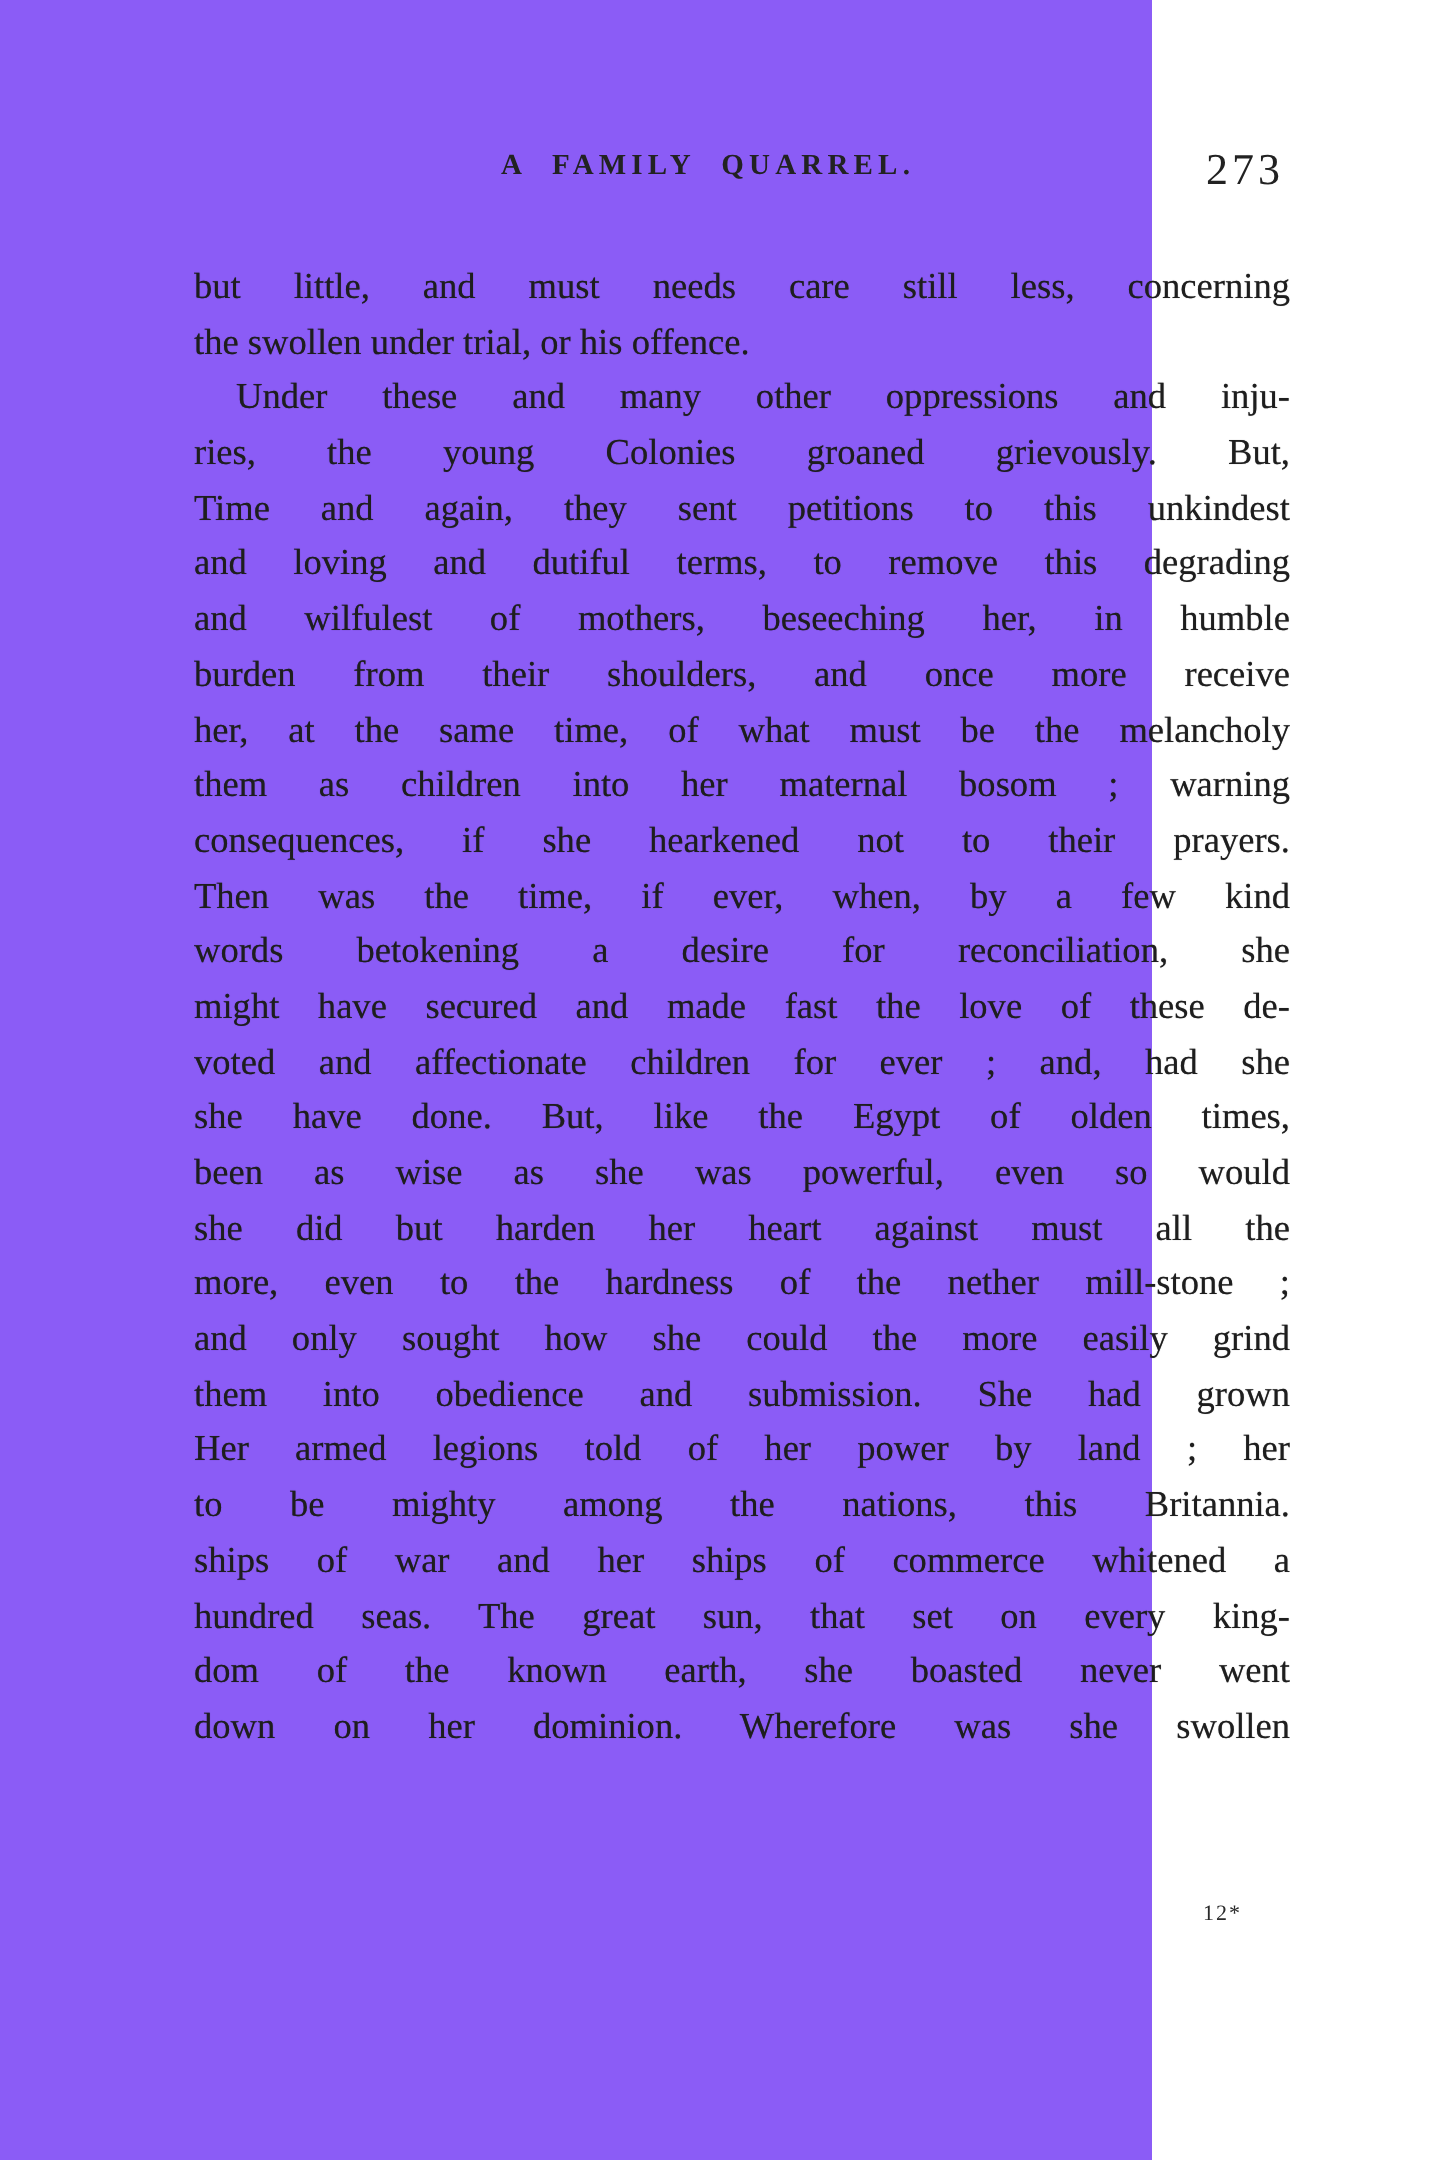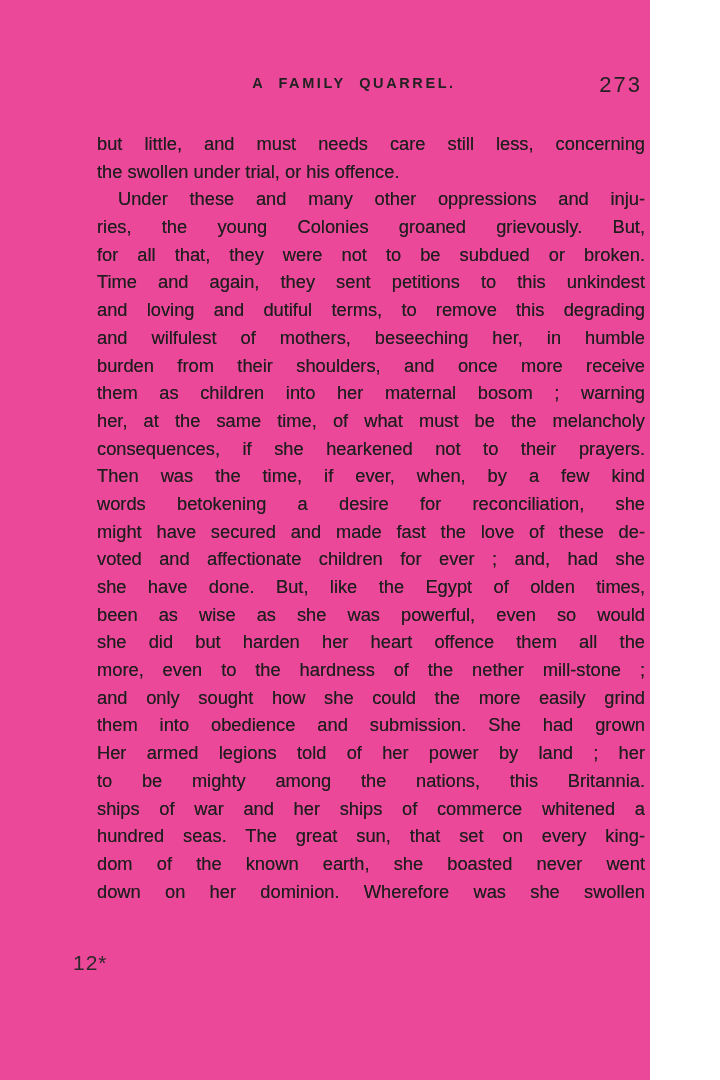--- a/index.html
+++ b/index.html
@@ -3,23 +3,23 @@
 <meta charset="utf-8">
 <style>
   html, body { margin: 0; padding: 0; }
   body {
     width: 720px; height: 1080px;
     background: #ffffff;
     overflow: hidden;
   }
   .page {
     position: relative;
-    width: 650px; height: 1080px;
-    background: #ec4899;
-    font-family: Liberation Sans, sans-serif;
+    width: 576px; height: 1080px;
+    background: #8b5cf6;
+    font-family: Liberation Serif, serif;
     color: #1e1e1e;
   }
   .header {
     position: absolute;
     top: 72px; left: 97px;
     width: 548px; height: 24px;
   }
   .running-title {
     position: absolute;
     left: 50%; top: 3px;
@@ -51,57 +51,56 @@
     overflow: hidden;
     text-align: justify;
     text-align-last: justify;
   }
   .line.par-end { text-align-last: left; }
   .line.indent { text-indent: 21px; }
   .footer {
     position: absolute;
     top: 951px; left: 97px;
     width: 548px;
-    text-align: left;
-    font-size: 21px;
+    text-align: right;
+    font-size: 11px;
     letter-spacing: 1px;
     transform: translateX(-24px);
     color: #2a2a2a;
   }
 </style>
 </head>
 <body>
 
 <div class="page">
 
   <div class="header">
     <span class="running-title">A FAMILY QUARREL.</span>
     <span class="page-number">273</span>
   </div>
 
   <div class="body-text">
     <div class="line">but little, and must needs care still less, concerning</div>
     <div class="line par-end">the swollen under trial, or his offence.</div>
     <div class="line indent">Under these and many other oppressions and inju-</div>
     <div class="line">ries, the young Colonies groaned grievously.  But,</div>
-    <div class="line">for all that, they were not to be subdued or broken.</div>
     <div class="line">Time and again, they sent petitions to this unkindest</div>
     <div class="line">and loving and dutiful terms, to remove this degrading</div>
     <div class="line">and wilfulest of mothers, beseeching her, in humble</div>
     <div class="line">burden from their shoulders, and once more receive</div>
+    <div class="line">her, at the same time, of what must be the melancholy</div>
     <div class="line">them as children into her maternal bosom ; warning</div>
-    <div class="line">her, at the same time, of what must be the melancholy</div>
     <div class="line">consequences, if she hearkened not to their prayers.</div>
     <div class="line">Then was the time, if ever, when, by a few kind</div>
     <div class="line">words betokening a desire for reconciliation, she</div>
     <div class="line">might have secured and made fast the love of these de-</div>
     <div class="line">voted and affectionate children for ever ; and, had she</div>
     <div class="line">she have done.  But, like the Egypt of olden times,</div>
     <div class="line">been as wise as she was powerful, even so would</div>
-    <div class="line">she did but harden her heart offence them all the</div>
+    <div class="line">she did but harden her heart against must all the</div>
     <div class="line">more, even to the hardness of the nether mill-stone ;</div>
     <div class="line">and only sought how she could the more easily grind</div>
     <div class="line">them into obedience and submission.  She had grown</div>
     <div class="line">Her armed legions told of her power by land ; her</div>
     <div class="line">to be mighty among the nations, this Britannia.</div>
     <div class="line">ships of war and her ships of commerce whitened a</div>
     <div class="line">hundred seas.  The great sun, that set on every king-</div>
     <div class="line">dom of the known earth, she boasted never went</div>
     <div class="line">down on her dominion.  Wherefore was she swollen</div>
   </div>

